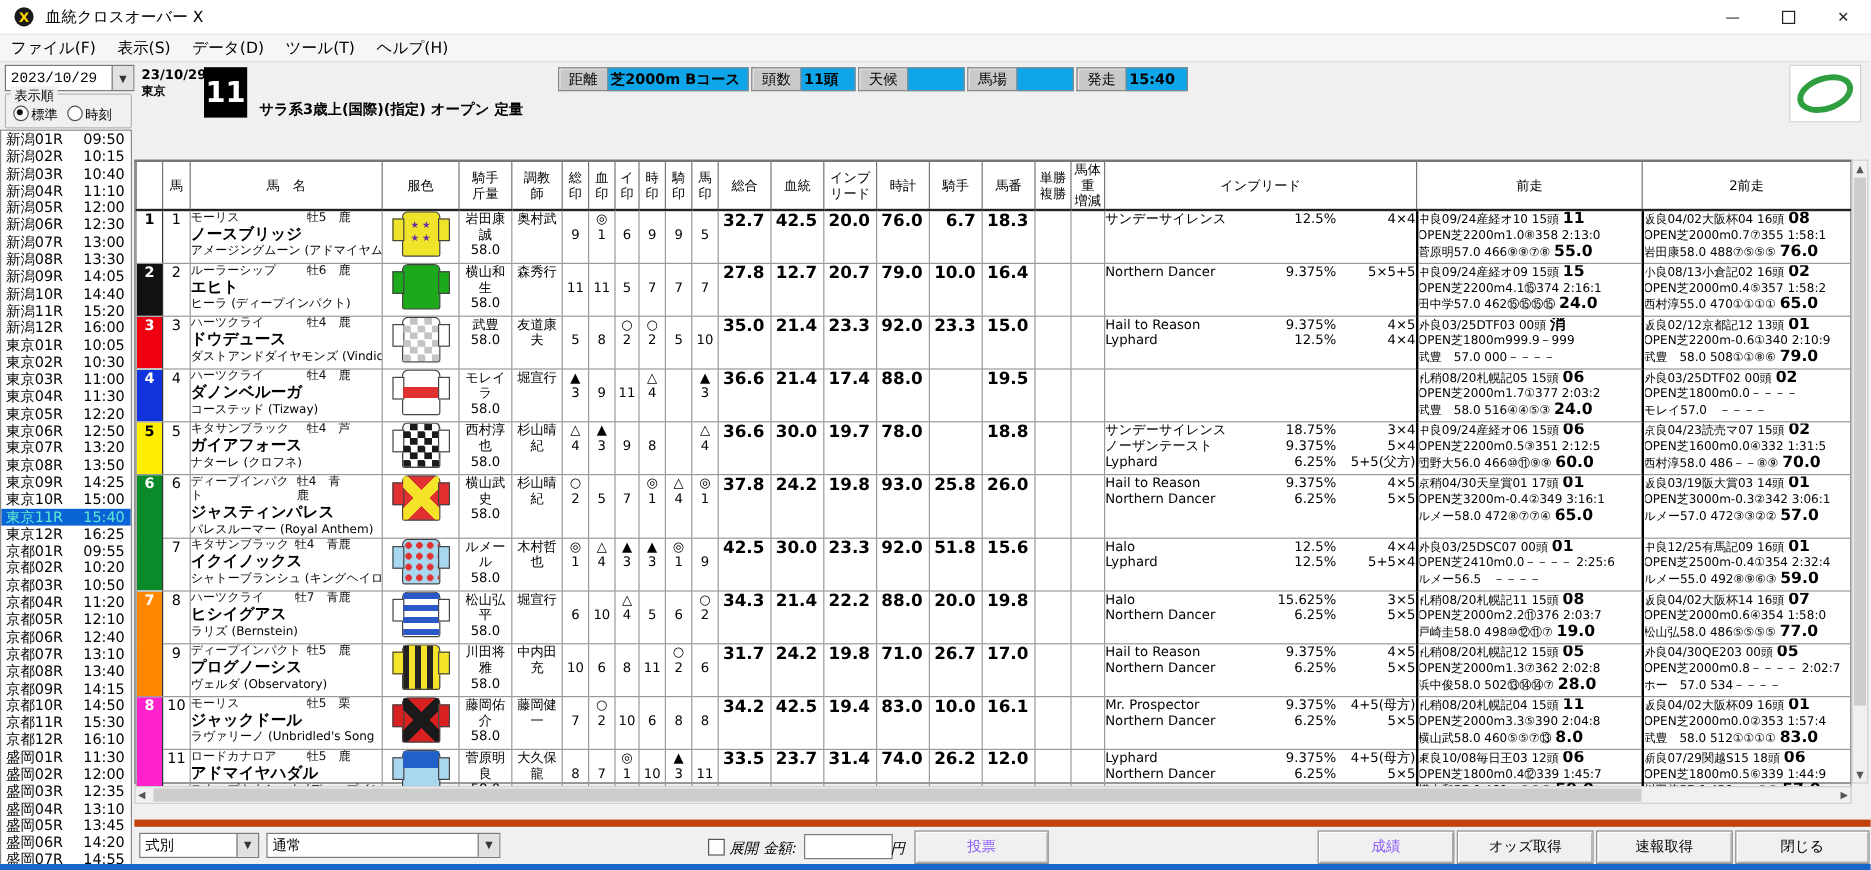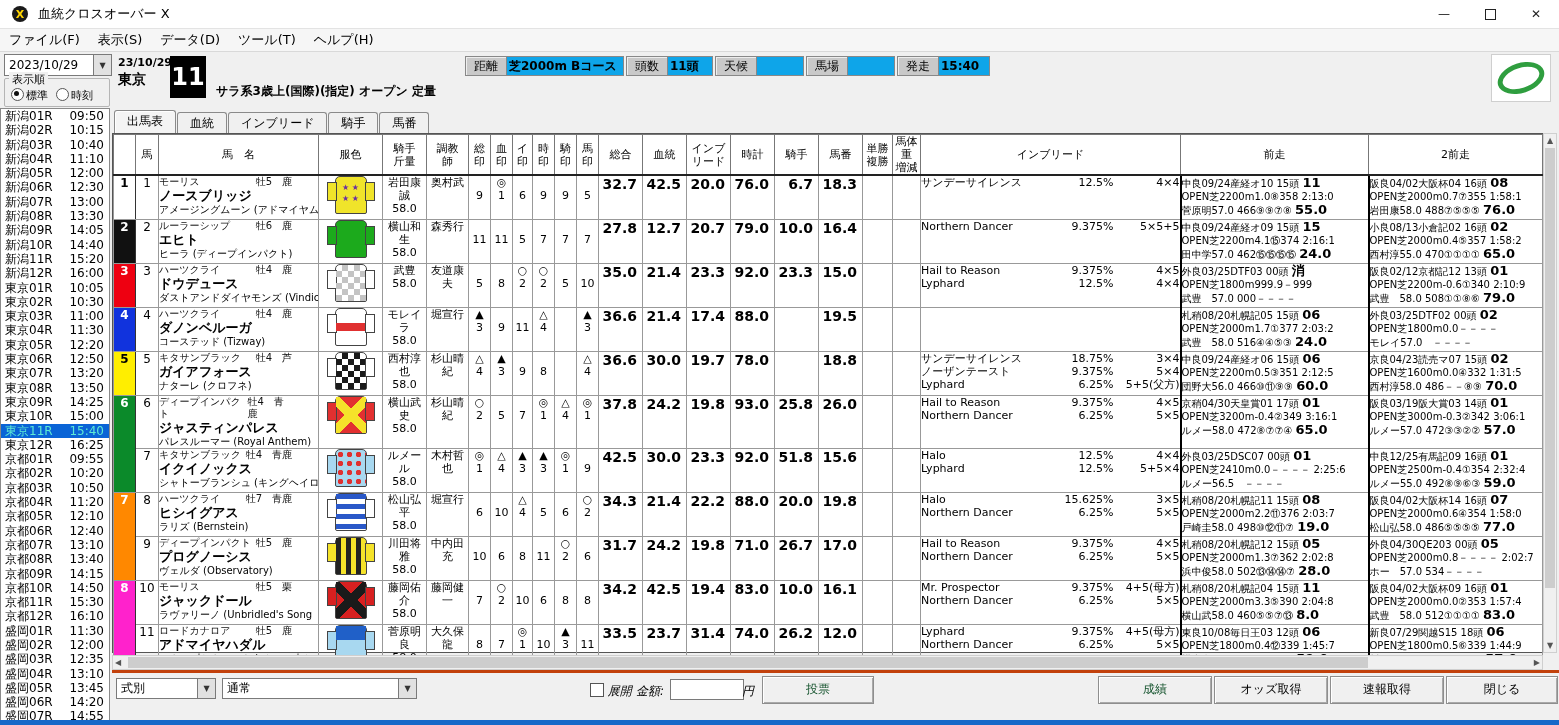--- a/index.html
+++ b/index.html
@@ -7,30 +7,30 @@
   .titlebar{position:absolute;left:0;top:0;width:1559px;height:28px;background:#fff;border-bottom:1px solid #e3e3e3;display:flex;align-items:center;}
   .appicon{width:16px;height:16px;border-radius:50%;background:#1a1a1a;color:#ffd400;font-size:11px;font-weight:bold;display:flex;align-items:center;justify-content:center;margin:0 10px 0 12px;}
   .apptitle{font-size:13px;}
   .winbtns{margin-left:auto;display:flex;height:28px;}
   .winbtn{width:46px;height:28px;display:flex;align-items:center;justify-content:center;font-size:12px;color:#222;}
   .maxsq{width:9px;height:9px;border:1px solid #222;display:inline-block;}
   .menubar{position:absolute;left:0;top:29px;width:1559px;height:22px;background:#f6f6f6;border-bottom:1px solid #d9d9d9;display:flex;align-items:center;font-size:13px;}
   .menuitem{padding:2px 9px;}
   .header{position:absolute;left:0;top:52px;width:1559px;height:56px;background:#f0f0f0;}
   .datecombo{position:absolute;left:4px;top:2px;width:106px;height:20px;background:#fff;border:1px solid #7a7a7a;font-size:12px;display:flex;align-items:center;}
-  .datecombo .val{flex:1;padding-left:4px;}
+  .datecombo .val{flex:1;padding-left:4px;font-family:Liberation Mono, monospace;}
   .combo-arrow{width:17px;height:100%;background:#e1e1e1;border-left:1px solid #7a7a7a;display:flex;align-items:center;justify-content:center;font-size:8px;color:#333;}
   .ordergroup{position:absolute;left:4px;top:26px;width:104px;height:27px;border:1px solid #b5b5b5;border-radius:2px;font-size:11px;}
   .ordergroup .legend{position:absolute;top:-7px;left:4px;background:#f0f0f0;padding:0 3px;}
   .ordergroup .opts{display:flex;gap:8px;padding:9px 0 0 6px;}
   .radio{width:11px;height:11px;border:1px solid #555;border-radius:50%;background:#fff;display:inline-block;vertical-align:-2px;margin-right:2px;position:relative;}
   .radio.sel::after{content:"";position:absolute;left:2px;top:2px;width:5px;height:5px;border-radius:50%;background:#111;}
   .race-meta{position:absolute;left:118px;top:4px;font-weight:bold;line-height:1.3;}
   .race-meta .d{font-size:11px;}
-  .race-meta .c{font-size:14px;}
+  .race-meta .c{font-size:10px;}
   .race-no{position:absolute;left:170px;top:4px;width:36px;height:42px;background:#000;color:#fff;font-size:24px;font-weight:bold;display:flex;align-items:center;justify-content:center;}
   .race-title{position:absolute;left:216px;top:5px;font-size:18px;font-weight:bold;}
   .race-sub{position:absolute;left:216px;top:31px;font-size:12px;font-weight:bold;}
   .infoline{position:absolute;left:465px;top:4px;height:20px;display:flex;font-size:12px;}
   .ilabel{background:#c9c9c9;border:1px solid #888;border-right:none;display:flex;align-items:center;justify-content:center;padding:0 8px;box-shadow:inset 1px 1px #eee;}
   .ivalue{background:#0ea5e9;border:1px solid #888;display:flex;align-items:center;padding:0 2px;font-weight:bold;margin-right:2px;}
   .prize{position:absolute;left:465px;top:32px;font-size:12px;}
   .logo{position:absolute;right:8px;top:2px;width:58px;height:46px;background:#fff;border:1px solid #cfcfcf;display:flex;align-items:center;justify-content:center;}
   .logo .oval{width:38px;height:20px;border:5px solid #2f9e3f;border-radius:50%;transform:rotate(-18deg);}
   .sidebar{position:absolute;left:0;top:108px;width:110px;bottom:0;background:#fff;border:1px solid #8a8a8a;box-sizing:border-box;overflow:hidden;}
@@ -69,36 +69,36 @@
   td.mark{vertical-align:bottom;text-align:center;}
   .ms{font-size:11px;line-height:13px;height:13px;}
   .mn{font-size:11px;line-height:14px;padding-bottom:3px;}
   td.score{vertical-align:middle;text-align:right;font-size:14px;font-weight:bold;padding-right:5px !important;border-left:1px solid #777 !important;}
   td.score.first{border-left:1px solid #333 !important;}
   td.ib{font-size:11px;padding:2px 3px;border-left:1px solid #333 !important;}
   .ib-line{display:flex;line-height:13px;white-space:nowrap;}
   .ib-n{flex:1;overflow:hidden;}
   .ib-p{width:52px;text-align:right;}
   .ib-c{width:66px;text-align:right;}
-  td.prev{font-size:10px;padding:1px 2px;border-left:2px solid #000 !important;white-space:nowrap;}
+  td.prev{font-size:10px;padding:1px 2px;border-left:2px solid #000 !important;white-space:nowrap;border-radius:10px;}
   td.prev div{line-height:13px;overflow:hidden;}
   .p-pos,.p-val{font-size:13px;font-weight:bold;}
   .vscroll{position:absolute;left:1431px;top:25px;width:14px;height:520px;background:#f0f0f0;border:1px solid #cfcfcf;box-sizing:border-box;}
   .vscroll .thumb{position:absolute;left:1px;top:14px;width:10px;height:440px;background:#cdcdcd;}
   .hscroll{position:absolute;left:0;top:547px;width:1431px;height:15px;background:#f0f0f0;border:1px solid #cfcfcf;box-sizing:border-box;}
   .hscroll .thumb{position:absolute;left:15px;top:1px;height:11px;width:1240px;background:#cdcdcd;}
   .sarrow{position:absolute;font-size:8px;color:#555;line-height:13px;text-align:center;}
-  .toolbar{position:absolute;left:0;bottom:20px;width:1447px;height:32px;background:#f0f0f0;border-top:3px solid #c2410c;}
+  .toolbar{position:absolute;left:0;bottom:4px;width:1447px;height:32px;background:#f0f0f0;border-top:6px solid #c2410c;}
   .combo{position:absolute;top:5px;height:21px;background:#fff;border:1px solid #7a7a7a;font-size:12px;display:flex;align-items:center;box-sizing:border-box;}
   .combo .val{flex:1;padding-left:4px;}
   .checkbox{width:12px;height:12px;background:#fff;border:1px solid #555;display:inline-block;vertical-align:-2px;}
   .tb-label{position:absolute;top:10px;font-size:12px;font-style:italic;}
   .amount{position:absolute;left:558px;top:6px;width:66px;height:19px;border:1px solid #7a7a7a;background:#fff;font-size:12px;padding:0 3px;}
   .btn{height:26px;background:#f0f0f0;border:1px solid #8e8e8e;box-shadow:inset 1px 1px #fff,inset -1px -1px #a9a9a9;font-size:12px;font-family:inherit;text-align:center;line-height:24px;}
-  .btn.disabled{color:#14532d;}
+  .btn.disabled{color:#8b5cf6;}
   .bottomstrip{position:absolute;left:0;bottom:0;width:1559px;height:5px;background:#1668c8;}
 </style>
 </head>
 <body>
 
 <div class="titlebar">
   <div class="appicon">X</div>
   <div class="apptitle">血統クロスオーバー X</div>
   <div class="winbtns">
     <div class="winbtn">—</div>
@@ -321,27 +321,20 @@
       <span>盛岡06R</span>
       <span>14:20</span>
     </div>
     <div class="race-item">
       <span>盛岡07R</span>
       <span>14:55</span>
     </div>
   </div>
 
 <div class="main">
-  <div class="tabs">
-    <div class="tab active">出馬表</div>
-    <div class="tab">血統</div>
-    <div class="tab">インブリード</div>
-    <div class="tab">騎手</div>
-    <div class="tab">馬番</div>
-  </div>
   <div class="tablewrap">
     <table class="entries">
       <colgroup>
         <col style="width:22px">
           <col style="width:23px">
           <col style="width:160px">
           <col style="width:64px">
         <col style="width:44px">
           <col style="width:42px">
         <col style="width:22px">

